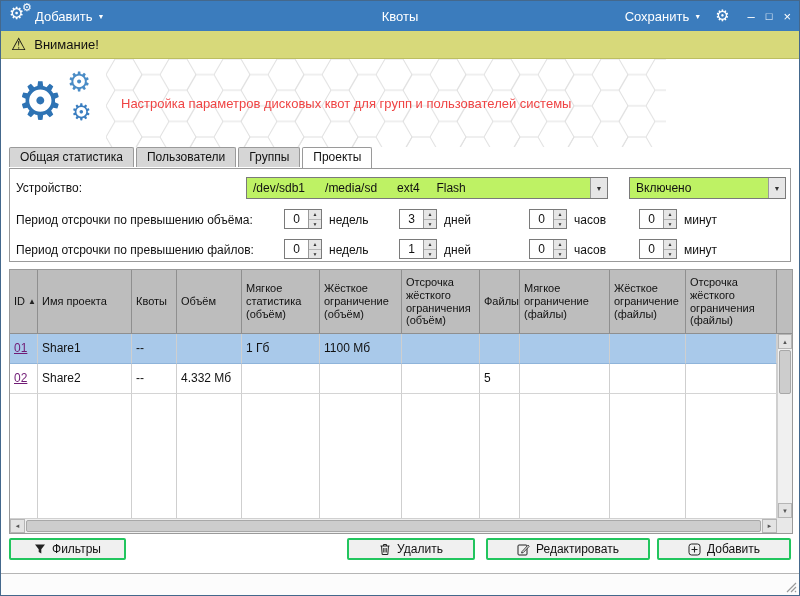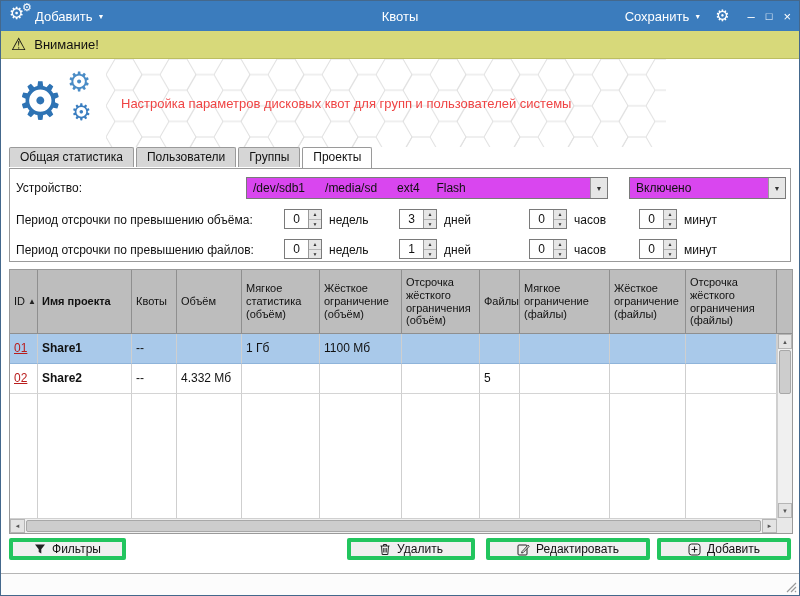--- a/index.html
+++ b/index.html
@@ -42,21 +42,21 @@
   .tabs { height: 21px; display: flex; padding-left: 8px; flex: none; }
   .tab { height: 20px; line-height: 18px; padding: 0 10px; font-size: 12px; color: #111;
          background: #d6d6d6; border: 1px solid #9a9a9a; border-bottom: none; margin-right: 2px;
          border-radius: 2px 2px 0 0; cursor: pointer; }
   .tab.active { background: #fff; height: 21px; position: relative; z-index: 3; margin-bottom: -1px;
                 padding-bottom: 1px; }
 
   
   .panel { margin: 0 8px; height: 94px; border: 1px solid #9a9a9a; position: relative; background: #fff; flex: none; }
   .plabel { position: absolute; font-size: 12px; color: #111; white-space: nowrap; }
-  .combo { position: absolute; height: 22px; border: 1px solid #7a7a7a; background: #d946ef;
+  .combo { position: absolute; height: 22px; border: 1px solid #7a7a7a; background: #bef264;
            display: flex; align-items: stretch; cursor: pointer; }
   .combo-text { flex: 1; font-size: 12px; padding: 0 6px; white-space: pre; overflow: hidden;
                 display: flex; align-items: center; color: #111; }
   .combo-arrow { width: 17px; border-left: 1px solid #9a9a9a; background: #e6e6e6; display: flex;
                  align-items: center; justify-content: center; font-size: 7px; color: #333; }
   .spin { position: absolute; width: 38px; height: 20px; border: 1px solid #7a7a7a; background: #fff;
           display: flex; align-items: stretch; }
   .spin-val { flex: 1; text-align: center; font-size: 12px; line-height: 18px; color: #111; }
   .spin-btns { width: 13px; border-left: 1px solid #9a9a9a; display: flex; flex-direction: column; }
   .spin-btns span { flex: 1; background: #e6e6e6; display: flex; align-items: center; justify-content: center;
@@ -64,30 +64,30 @@
   .spin-btns span:first-child { border-bottom: 1px solid #b5b5b5; }
 
   
   .tablearea { margin: 7px 8px 0; width: 784px; height: 265px; border: 1px solid #9a9a9a; flex: none;
                display: grid; grid-template-columns: 767px 15px; grid-template-rows: 64px 184px 15px; }
   .thead { display: flex; background: #bdbdbd; }
   .hcell { border-right: 1px solid #8f8f8f; border-bottom: 1px solid #8f8f8f; background: #bdbdbd;
            font-size: 11px; line-height: 1.18; color: #111; padding: 3px 4px; display: flex;
            align-items: center; gap: 3px; cursor: pointer; }
   .hcorner { background: #bdbdbd; border-bottom: 1px solid #8f8f8f; }
-  .w0 { width: 28px; } .w1 { width: 94px; font-weight: bold; } .w2 { width: 45px; } .w3 { width: 65px; }
+  .w0 { width: 28px; } .w1 { width: 94px; } .w2 { width: 45px; } .w3 { width: 65px; }
   .w4 { width: 78px; } .w5 { width: 82px; } .w6 { width: 78px; } .w7 { width: 40px; }
   .w8 { width: 90px; } .w9 { width: 76px; } .w10 { width: 91px; flex: 1; }
   .sort { font-size: 8px; color: #222; }
   .tbody { overflow: hidden; background: #fff; }
   .trow { display: flex; height: 30px; cursor: pointer; }
   .trow .cell { border-right: 1px solid #cfcfcf; border-bottom: 1px solid #d4d4d4; font-size: 12px;
                 color: #111; padding: 0 4px; line-height: 29px; white-space: nowrap; overflow: hidden; }
   .trow.selected .cell { background: #a9c9ea; border-bottom-color: #8fb4da; }
-  .idlink { text-decoration: underline; color: #b91c1c; }
+  .idlink { text-decoration: underline; color: #701a75; }
   .fillrow { display: flex; height: 124px; }
   .fillrow .cell { border-right: 1px solid #cfcfcf; }
 
   
   .vscroll { background: #f0f0f0; position: relative; border-left: 1px solid #d0d0d0; }
   .sbtn { position: absolute; left: 0; width: 14px; height: 15px; background: #e3e3e3;
           border: 1px solid #b5b5b5; display: flex; align-items: center; justify-content: center;
           font-size: 6px; color: #555; cursor: pointer; }
   .vscroll .up { top: 0; } .vscroll .down { bottom: 0; }
   .vthumb { position: absolute; left: 1px; top: 16px; width: 12px; height: 44px; background: #cdcdcd;
@@ -96,21 +96,21 @@
   .hbtn { position: absolute; top: 0; width: 15px; height: 14px; background: #e3e3e3;
           border: 1px solid #b5b5b5; display: flex; align-items: center; justify-content: center;
           font-size: 6px; color: #555; cursor: pointer; }
   .hbtn.left { left: 0; } .hbtn.right { right: 0; }
   .hthumb { position: absolute; top: 1px; left: 16px; right: 16px; height: 12px; background: #cdcdcd;
             border: 1px solid #a8a8a8; border-radius: 2px; cursor: grab; }
   .scorner { background: #e8e8e8; }
 
   
   .btnrow { display: flex; margin: 4px 8px 0; height: 22px; flex: none; }
-  .btn { height: 22px; background: #f0f0f0; border: 4px solid #22c55e; border-radius: 2px;
+  .btn { height: 22px; background: #f0f0f0; border: 2px solid #22c55e; border-radius: 2px;
          font-size: 12px; font-family: inherit; color: #111; display: flex; align-items: center;
          justify-content: center; gap: 6px; cursor: pointer; }
   .btn svg { flex: none; }
   .btn-filters { width: 117px; }
   .btn-delete  { width: 128px; }
   .btn-edit    { width: 164px; margin-left: 11px; }
   .btn-add     { width: 134px; margin-left: 7px; }
   .spacer { flex: 1; }
 
   

